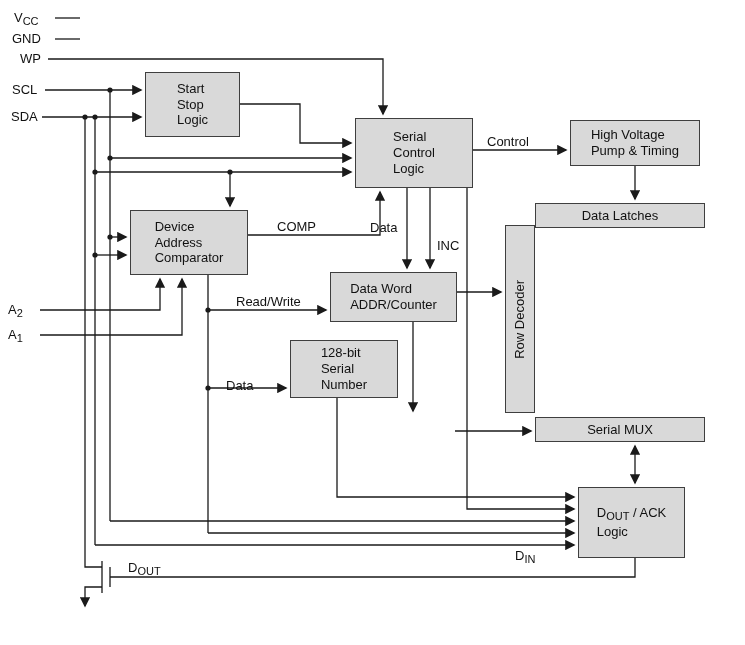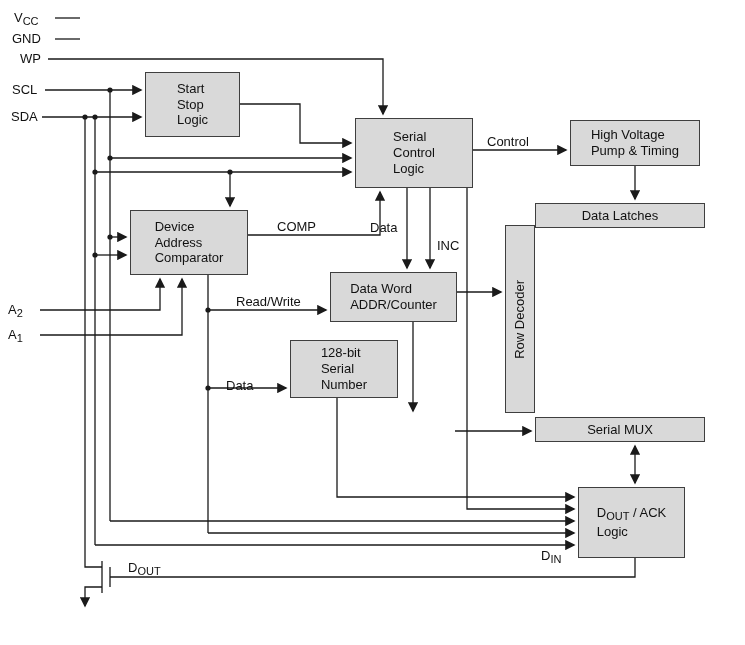--- a/index.html
+++ b/index.html
@@ -153,21 +153,21 @@
     </div>
 
   <div class="lbl" style="left:14px;top:10px"><span>V</span><span class="sub">CC</span></div>
   <div class="lbl" style="left:12px;top:31px">GND</div>
   <div class="lbl" style="left:20px;top:51px">WP</div>
   <div class="lbl" style="left:12px;top:82px">SCL</div>
   <div class="lbl" style="left:11px;top:109px">SDA</div>
   <div class="lbl" style="left:8px;top:302px"><span>A</span><span class="sub">2</span></div>
   <div class="lbl" style="left:8px;top:327px"><span>A</span><span class="sub">1</span></div>
   <div class="lbl" style="left:128px;top:560px"><span>D</span><span class="sub">OUT</span></div>
-  <div class="lbl" style="left:541px;top:548px"><span>D</span><span class="sub">IN</span></div>
+  <div class="lbl" style="left:515px;top:548px"><span>D</span><span class="sub">IN</span></div>
 
   <div class="lbl" style="left:487px;top:134px">Control</div>
   <div class="lbl" style="left:277px;top:219px">COMP</div>
   <div class="lbl" style="left:370px;top:220px">Data</div>
   <div class="lbl" style="left:437px;top:238px">INC</div>
   <div class="lbl" style="left:236px;top:294px">Read/Write</div>
   <div class="lbl" style="left:226px;top:378px">Data</div>
 
 </div>
 

